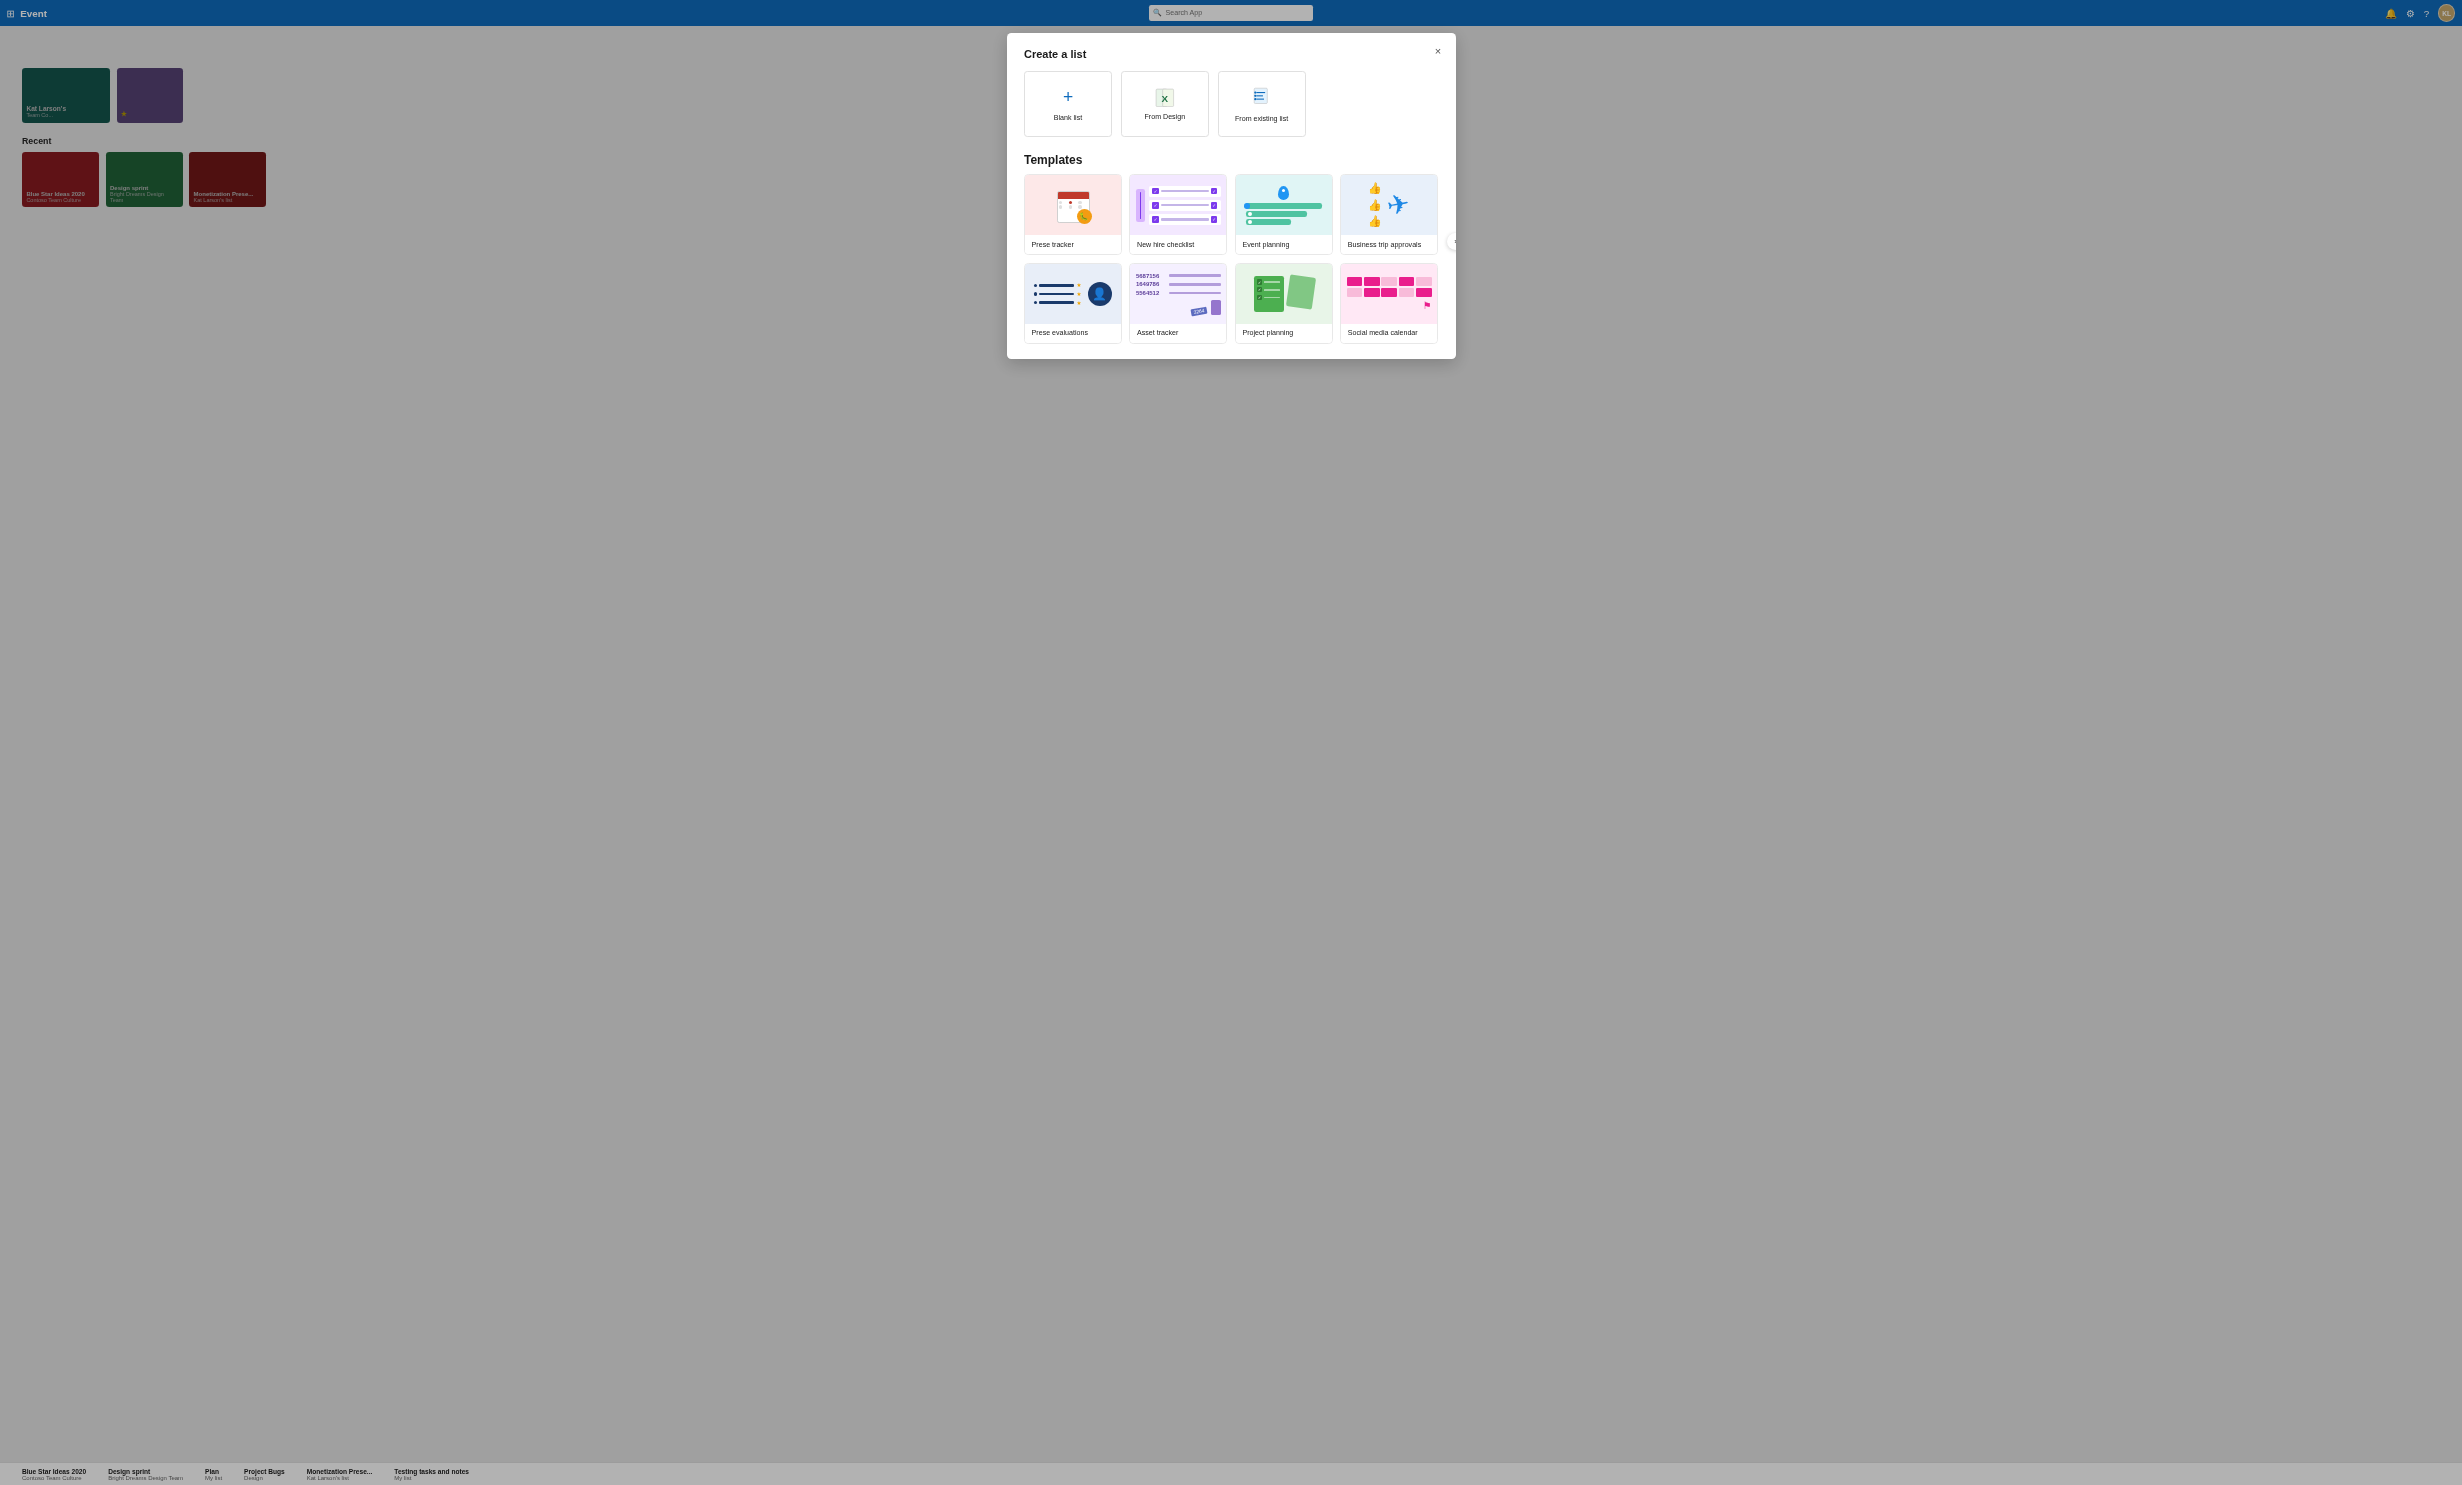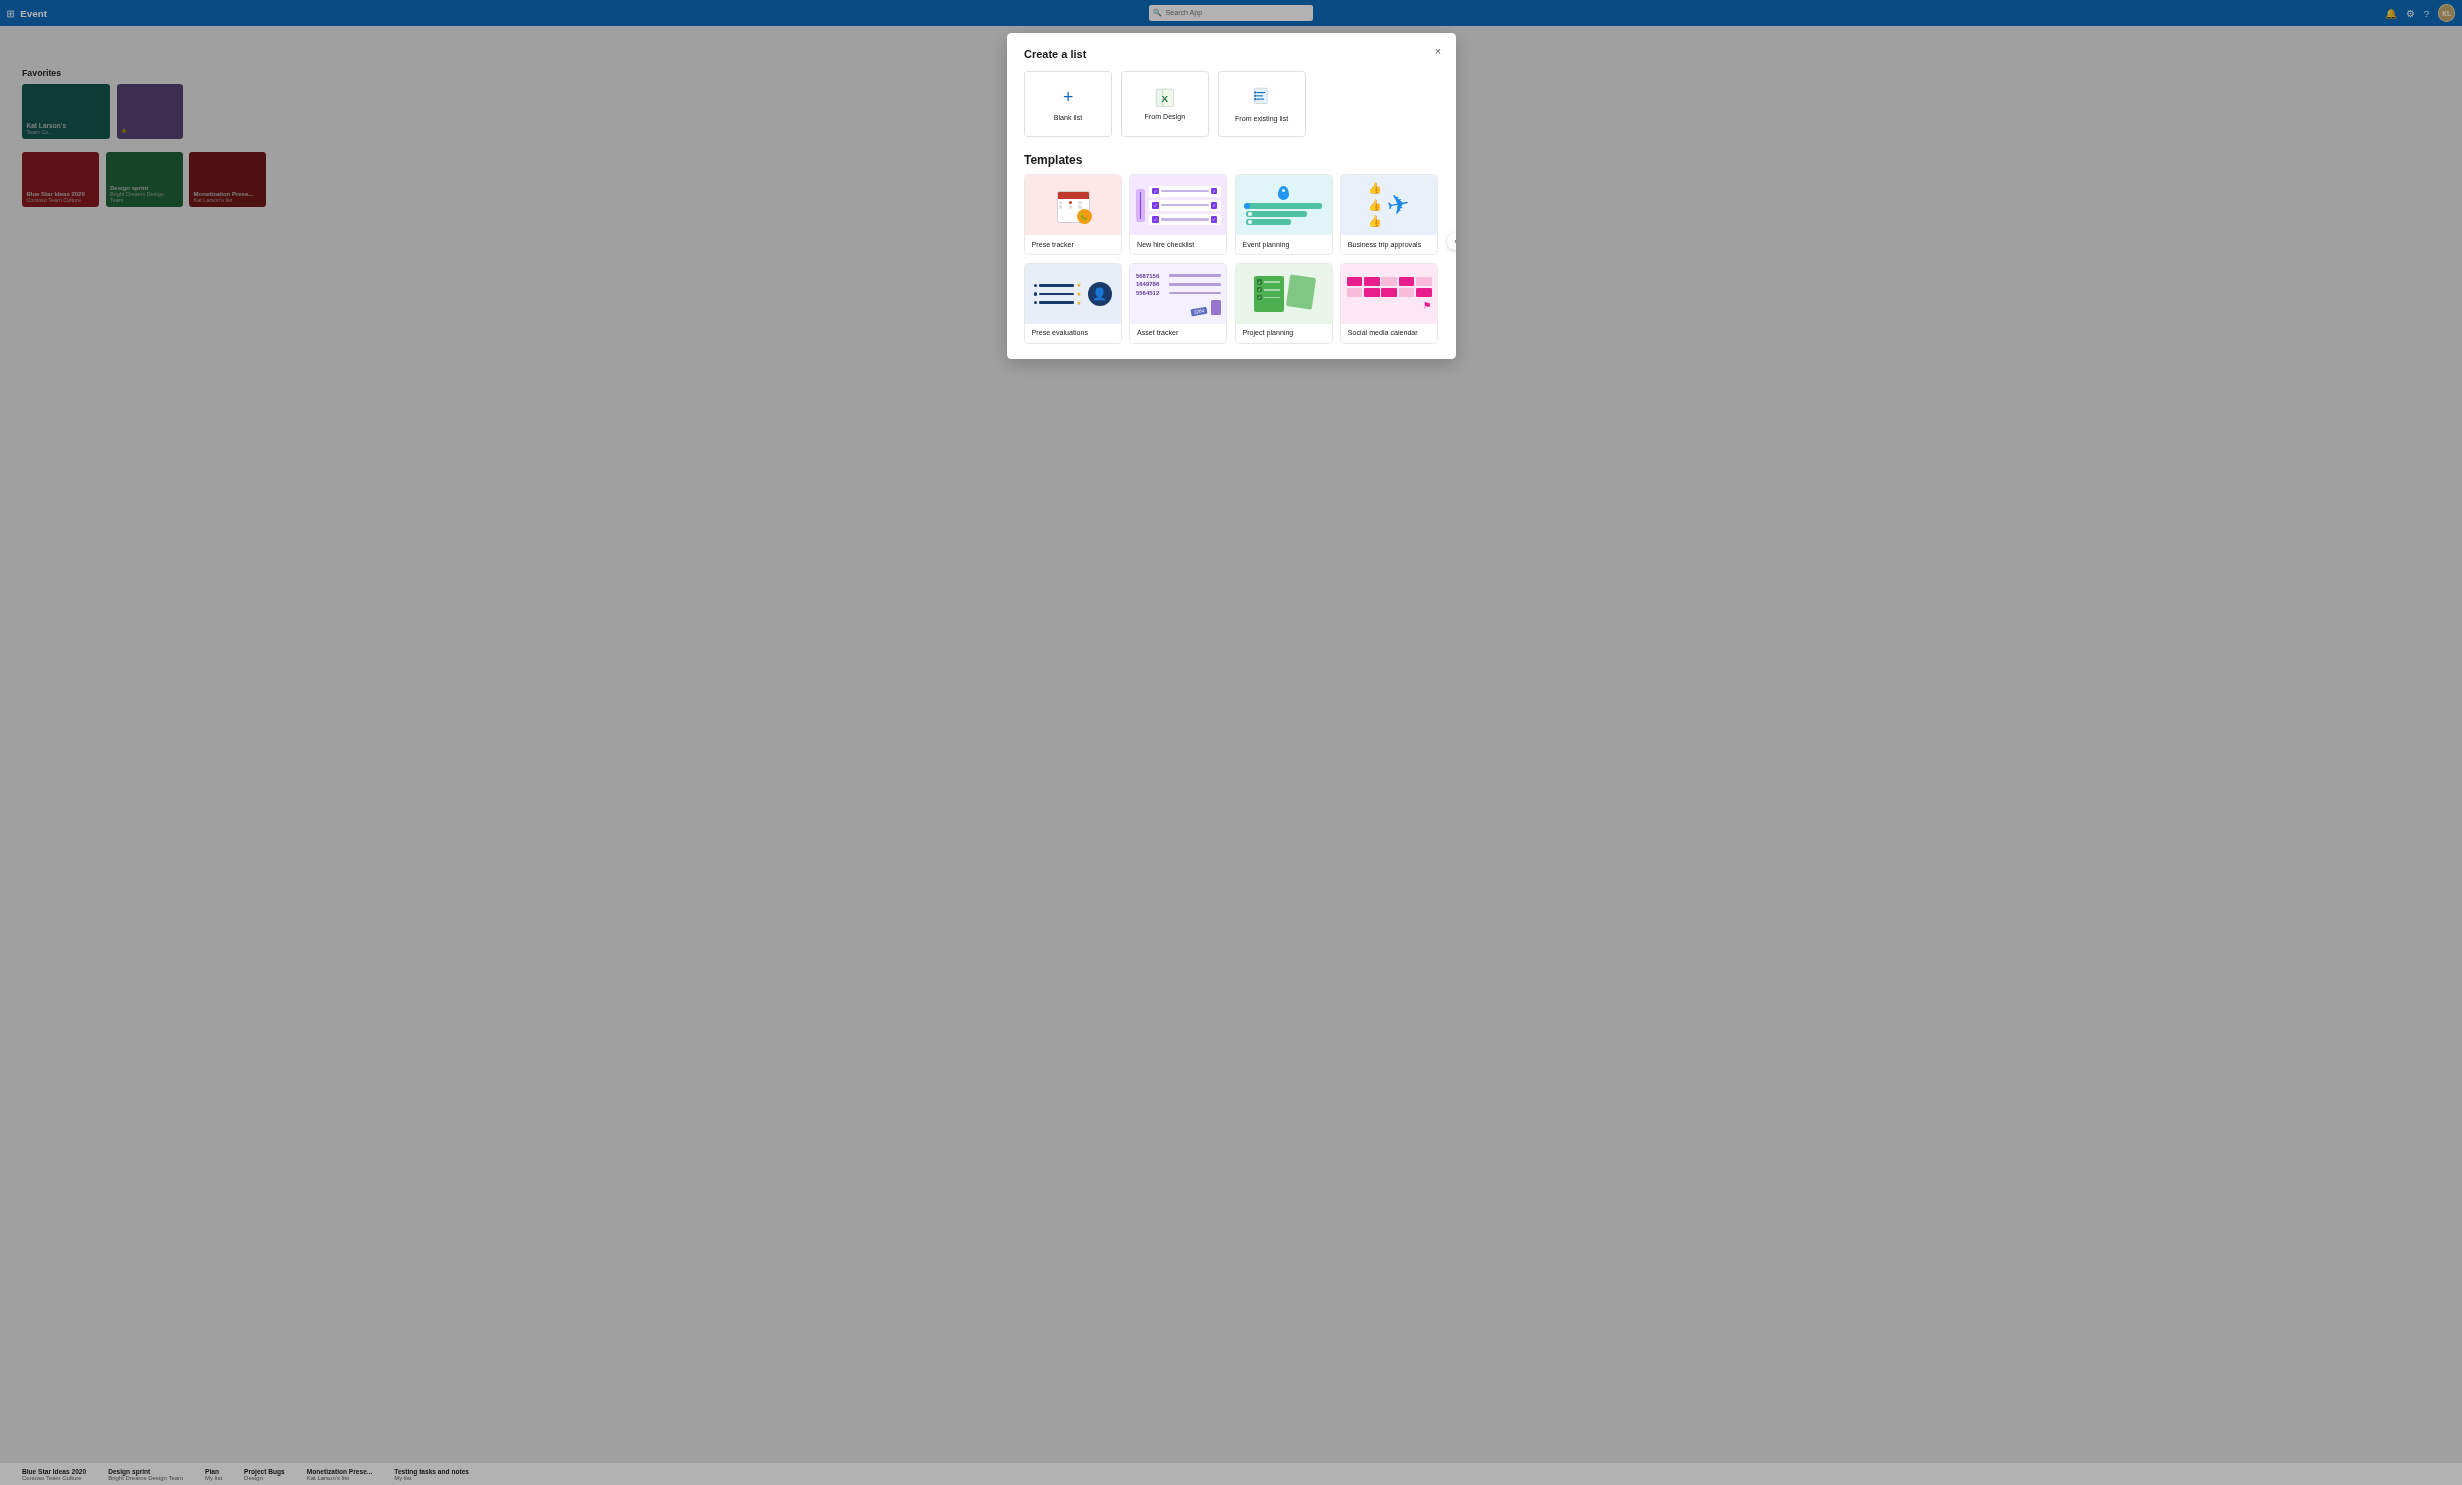--- a/index.html
+++ b/index.html
@@ -416,31 +416,31 @@
 </nav>
 
 <div class="main-content">
   <div class="create-btn-wrap">
     <button class="create-new-list-btn">
       <span>+</span>
       <span>+ Create new list</span>
     </button>
   </div>
 
-  <div class="section-title">Favorites</div>
   <div class="favorites-row">
     <div class="fav-card">
       <span class="fav-card-title">Kat Larson's</span>
       <span class="fav-card-sub">Team Co...</span>
     </div>
     <div class="fav-card fav-card-purple">
       <span class="fav-card-title" style="color:gold;">★</span>
     </div>
   </div>
 
+  <div class="section-title">Recent</div>
   <div class="recent-row">
     <div class="recent-card rc-red">
       <span class="rc-card-title">Blue Star Ideas 2020</span>
       <span class="rc-card-sub">Contoso Team Culture</span>
     </div>
     <div class="recent-card rc-green">
       <span class="rc-card-title">Design sprint</span>
       <span class="rc-card-sub">Bright Dreams Design Team</span>
     </div>
     <div class="recent-card rc-red2">

